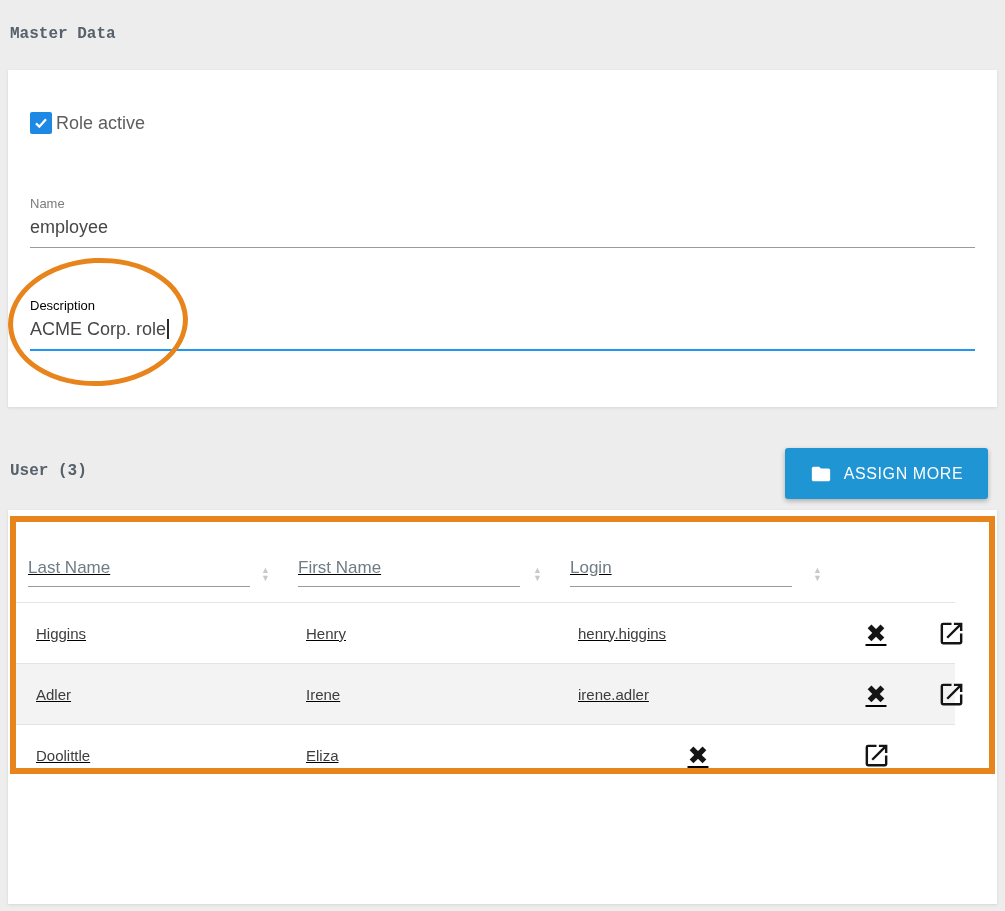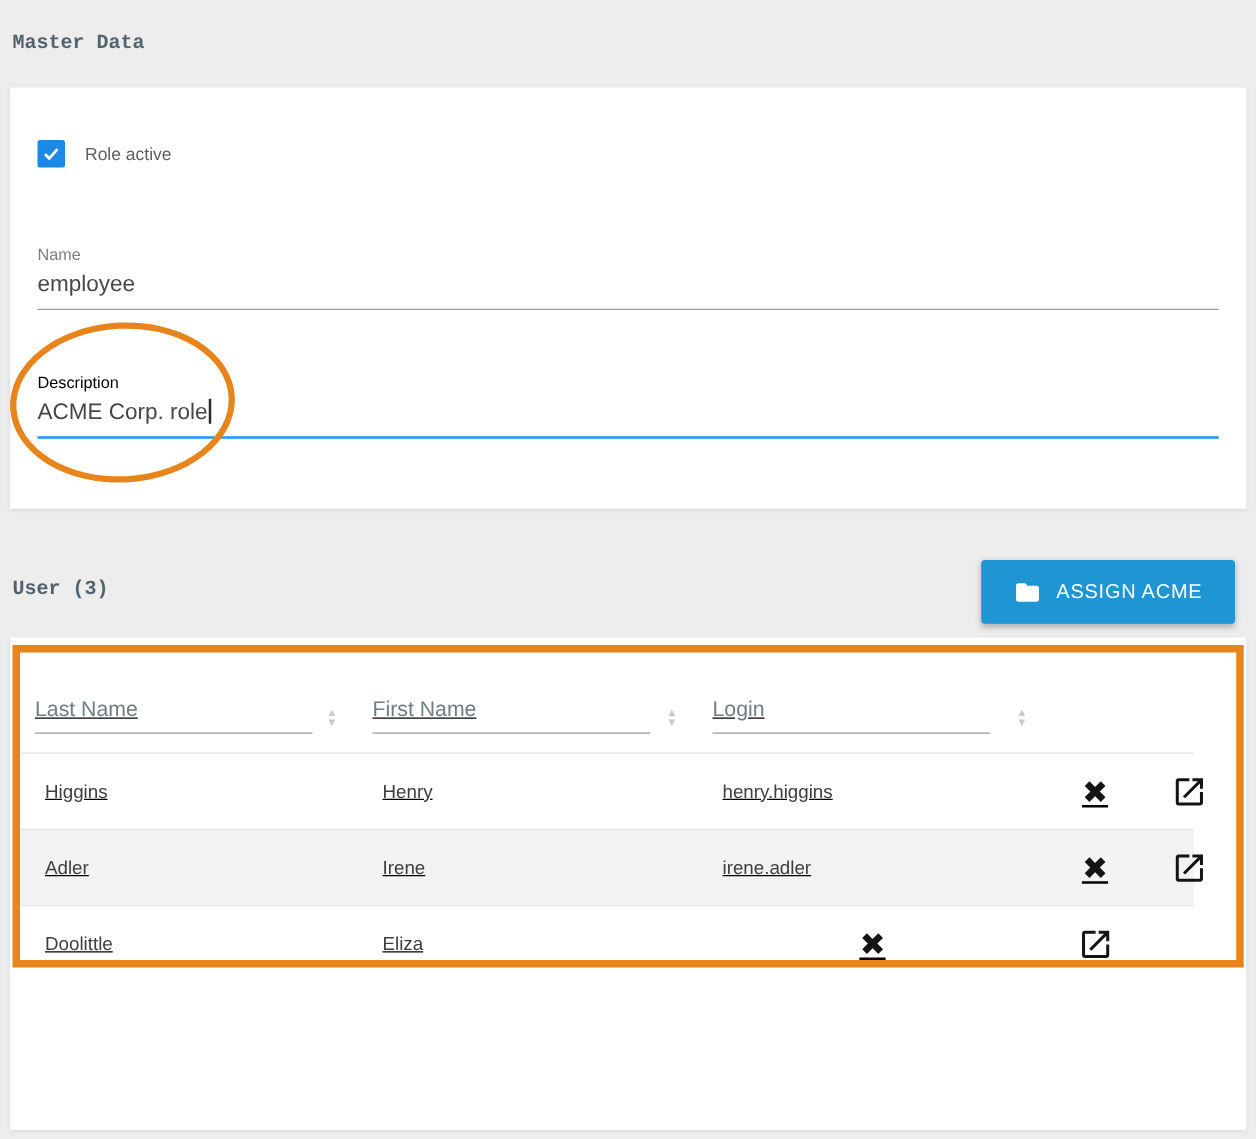--- a/index.html
+++ b/index.html
@@ -32,21 +32,21 @@
   #card-user   { top: 510px; height: 394px; }
 
   
   .cb-row { position: absolute; left: 22px; top: 42px; display: flex; align-items: center; cursor: pointer; }
   .checkbox {
     width: 22px; height: 22px;
     background: #1e88e5; border-radius: 2px;
     display: flex; align-items: center; justify-content: center;
   }
   .checkbox svg { width: 16px; height: 16px; }
-  .cb-label { margin-left: 16px; font-size: 14px; color: #5e5e5e; }
+  .cb-label { margin-left: 4px; font-size: 18px; color: #5e5e5e; }
 
   
   .field-label { position: absolute; left: 22px; font-size: 13px; }
   .field-value { position: absolute; left: 22px; font-size: 18px; color: #474747; }
   .underline   { position: absolute; left: 22px; right: 22px; }
 
   #name-label { top: 126px; color: #7c7c7c; }
   #name-value { top: 147px; }
   #name-underline { top: 177px; border-bottom: 1px solid #9b9b9b; }
 
@@ -165,21 +165,21 @@
 </section>
 
 <div class="annot-ellipse"></div>
 
 <h2 class="section-title" id="title-user">User (3)</h2>
 
 <button id="assign-btn">
   <svg viewBox="0 0 24 24">
     <path fill="#ffffff" d="M10 4H4c-1.1 0-2 .9-2 2v12c0 1.1.9 2 2 2h16c1.1 0 2-.9 2-2V8c0-1.1-.9-2-2-2h-8l-2-2z"></path>
   </svg>
-  <span>ASSIGN ACME</span>
+  <span>ASSIGN MORE</span>
 </button>
 
 <section class="card" id="card-user"></section>
 
 <div class="table">
   <div class="thead">
     <div class="th">
       <div class="th-label">Last Name</div>
       <div class="th-underline"></div>
       <span class="sort">

